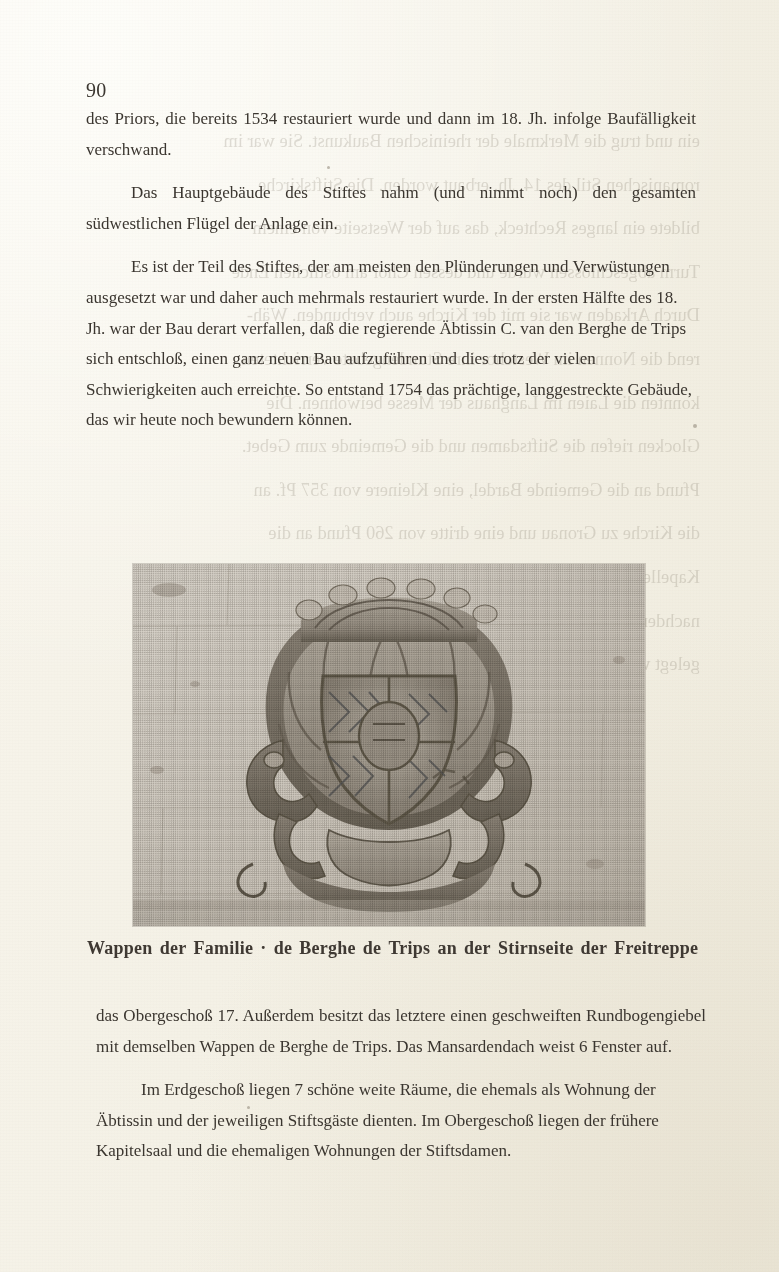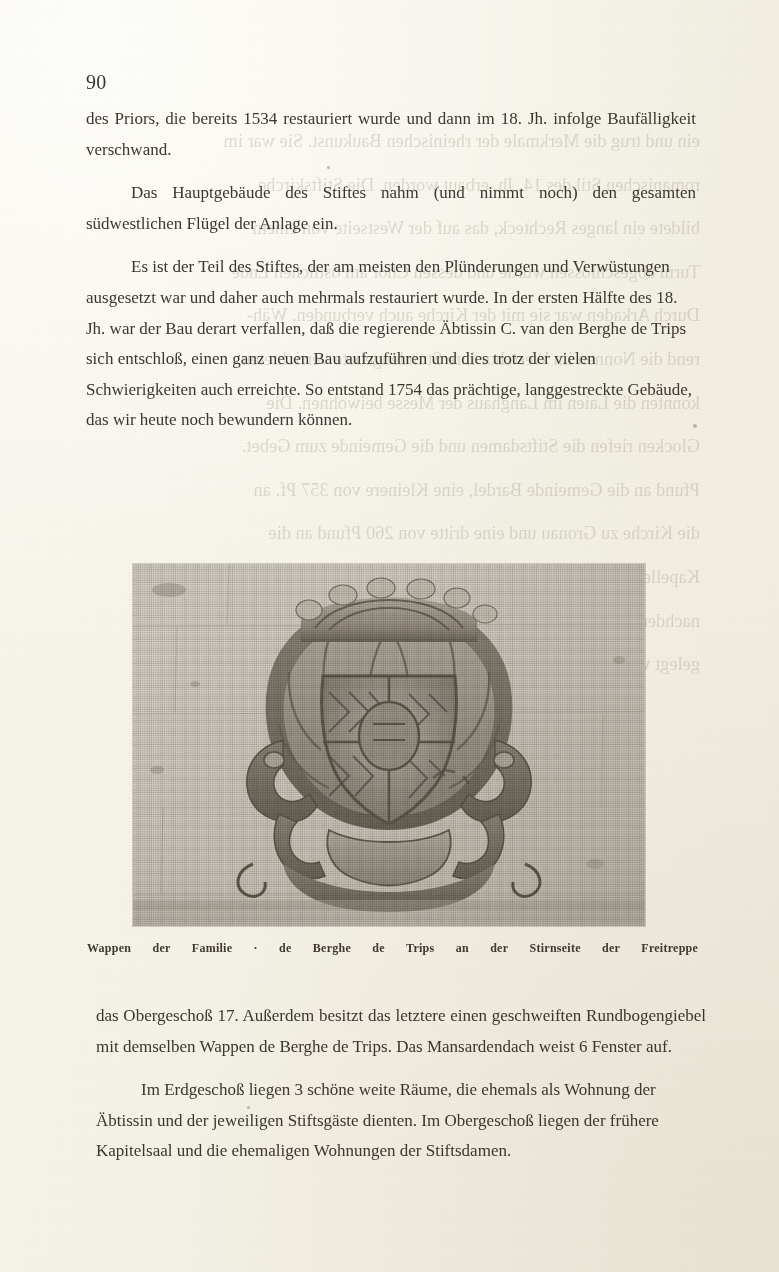--- a/index.html
+++ b/index.html
@@ -58,21 +58,21 @@
     font-family: "Liberation Serif", serif;
     filter: blur(0.35px);
   }
   #bleed p { margin: 0 0 13px 0; text-align: justify; }
   #bleed p:last-child { margin-bottom: 0; }
 
   
   #folio {
     position: absolute;
     left: 86px;
-    top: 72px;
+    top: 80px;
     font-size: 20px;
     line-height: 1;
     color: #3b3630;
     letter-spacing: .3px;
   }
 
   #col {
     position: absolute;
     left: 86px;
     top: 104px;
@@ -129,21 +129,21 @@
   }
 
   
   #caption {
     position: absolute;
     left: 87px;
     top: 938px;
     width: 611px;
     font-family: "Liberation Serif", serif;
     font-weight: bold;
-    font-size: 12px;
+    font-size: 18px;
     line-height: 20px;
     color: #3e3832;
     text-align: justify;
     text-align-last: justify;
     letter-spacing: .25px;
     white-space: nowrap;
   }
   #caption .cw { display: inline-block; }
 
   #col-bottom {
@@ -323,21 +323,21 @@
       </svg>
       <div id="halftone"></div>
       <div id="photo-vignette"></div>
     </div>
   </div>
 
   <div id="caption"><span class="cw">Wappen</span> <span class="cw">der</span> <span class="cw">Familie</span> <span class="cw">·</span> <span class="cw">de</span> <span class="cw">Berghe</span> <span class="cw">de</span> <span class="cw">Trips</span> <span class="cw">an</span> <span class="cw">der</span> <span class="cw">Stirnseite</span> <span class="cw">der</span> <span class="cw">Freitreppe</span></div>
 
   <div id="col-bottom">
     <p class="para">das Obergeschoß 17. Außerdem besitzt das letztere einen ge­schweiften Rundbogengiebel mit demselben Wappen de Berghe de Trips. Das Mansardendach weist 6 Fenster auf.</p>
-    <p class="para indent gap">Im Erdgeschoß liegen 3 schöne weite Räume, die ehemals als Wohnung der Äbtissin und der jeweiligen Stiftsgäste dienten. Im Obergeschoß liegen der frühere Kapitelsaal und die ehemaligen Wohnungen der Stiftsdamen.</p>
+    <p class="para indent gap">Im Erdgeschoß liegen 7 schöne weite Räume, die ehemals als Wohnung der Äbtissin und der jeweiligen Stiftsgäste dienten. Im Obergeschoß liegen der frühere Kapitelsaal und die ehemaligen Wohnungen der Stiftsdamen.</p>
   </div>
 
   <div class="speck" style="left:693px; top:424px; width:4px; height:4px;"></div>
   <div class="speck" style="left:327px; top:166px; width:3px; height:3px;"></div>
   <div class="speck" style="left:247px; top:1106px; width:3px; height:3px;"></div>
 
   <div id="paper-grain"></div>
 </div>
 
 </body></html>

